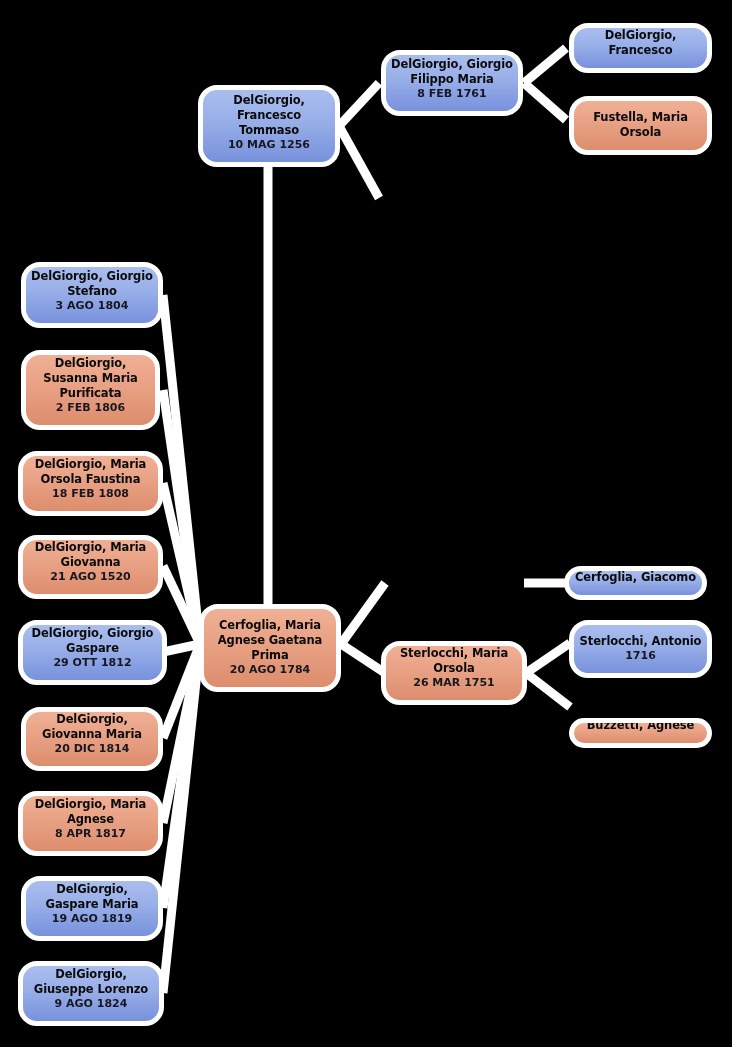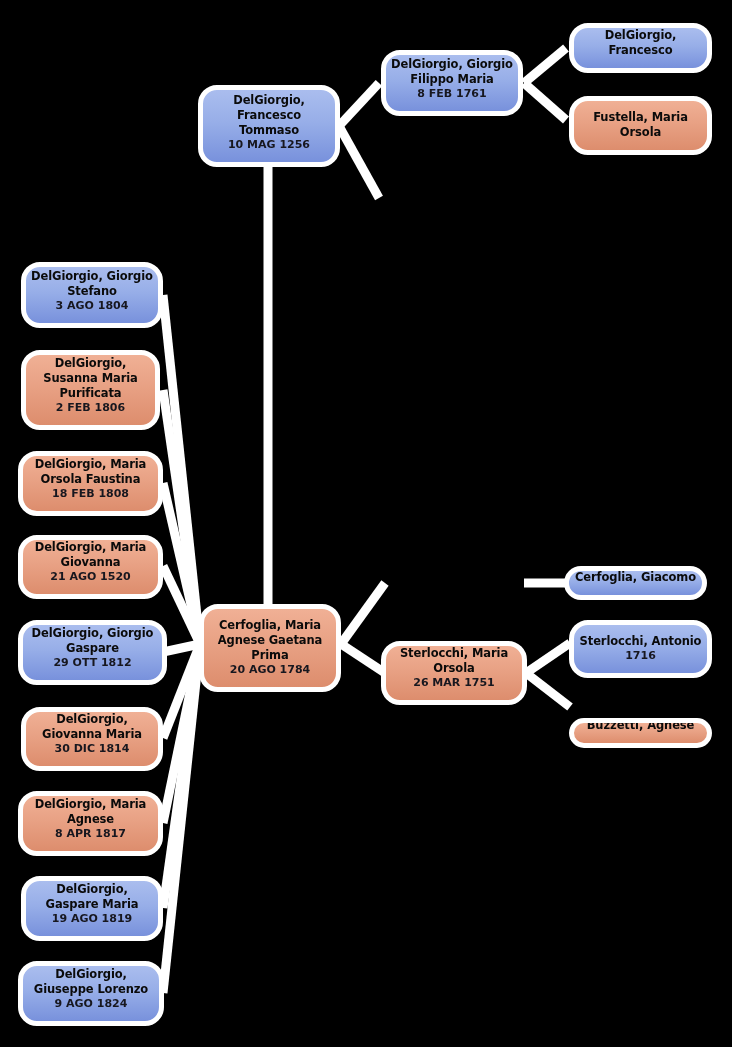--- a/index.html
+++ b/index.html
@@ -159,21 +159,21 @@
 
   <div class="node male" style="left:18px;top:620px;width:149px;height:65px;">
     <div class="nm">DelGiorgio, Giorgio
 Gaspare</div>
     <div class="dt">29 OTT 1812</div>
   </div>
 
   <div class="node female" style="left:21px;top:707px;width:142px;height:64px;">
     <div class="nm">DelGiorgio,
 Giovanna Maria</div>
-    <div class="dt">30 DIC 1814</div>
+    <div class="dt">20 DIC 1814</div>
   </div>
 
   <div class="node female" style="left:18px;top:791px;width:145px;height:65px;">
     <div class="nm">DelGiorgio, Maria
 Agnese</div>
     <div class="dt">8 APR 1817</div>
   </div>
 
   <div class="node male" style="left:21px;top:876px;width:142px;height:65px;">
     <div class="nm">DelGiorgio,

